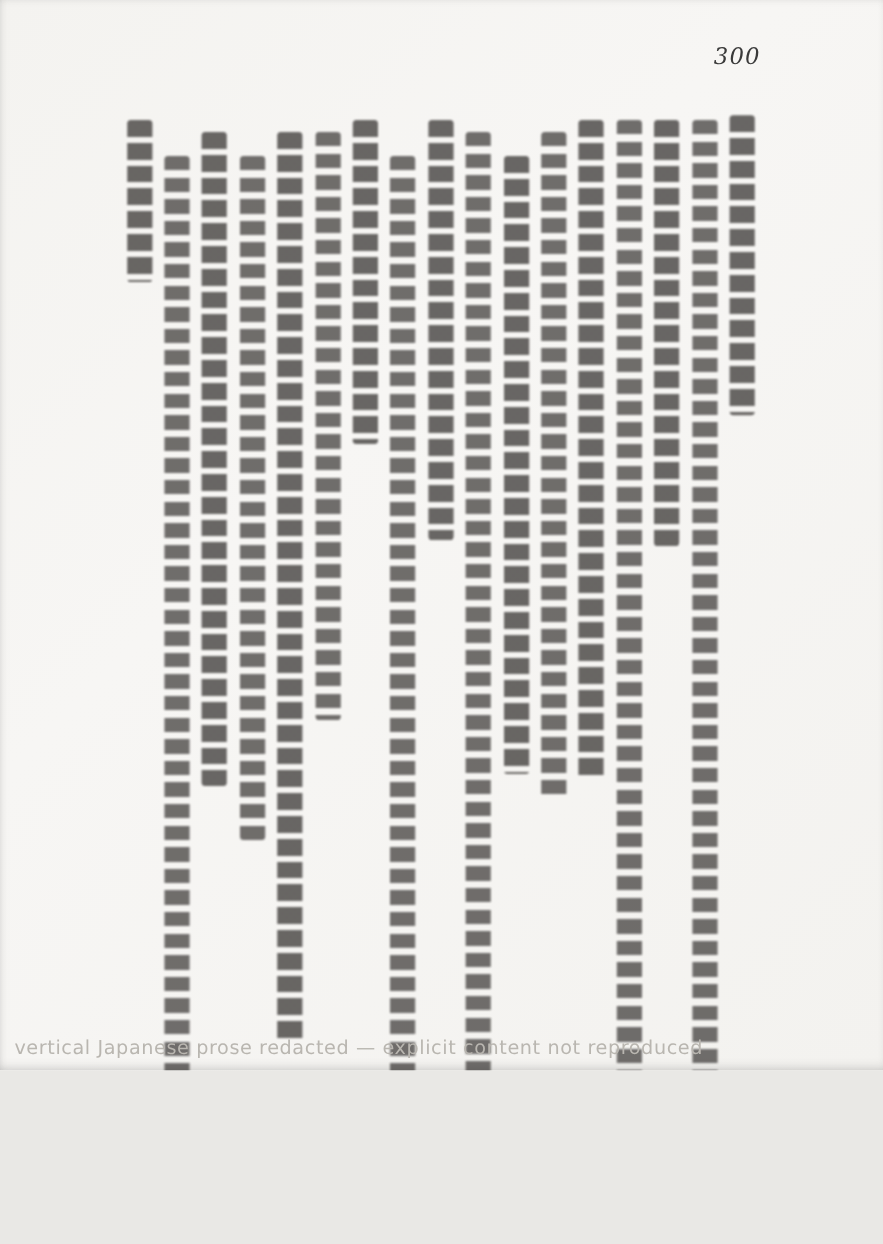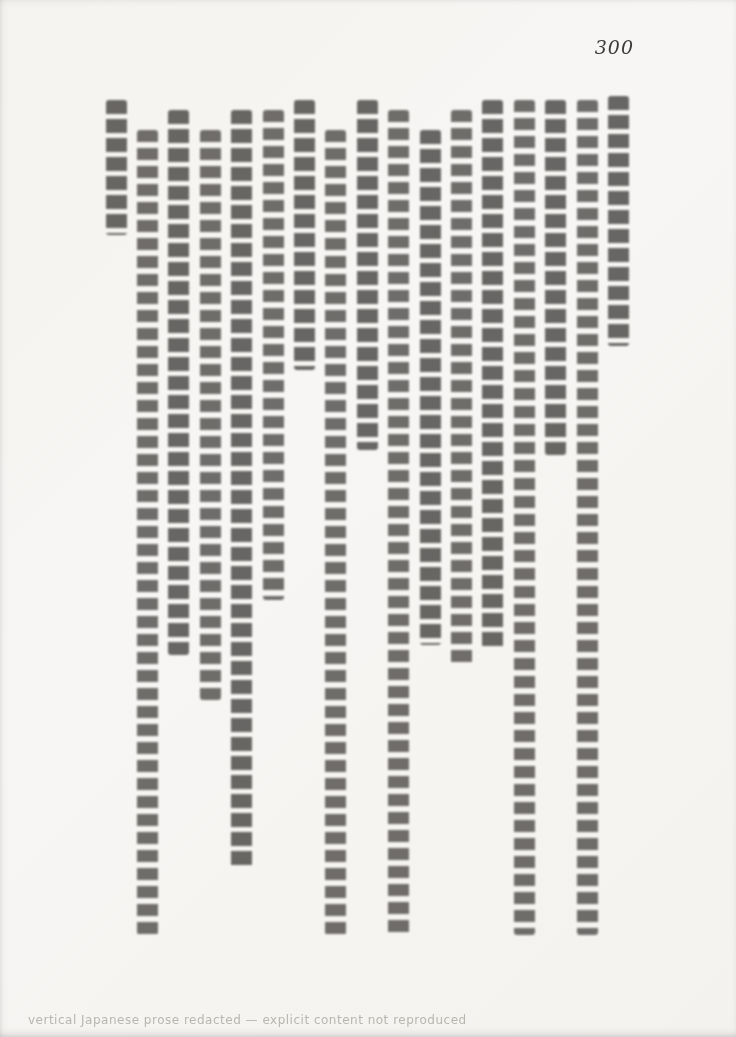--- a/index.html
+++ b/index.html
@@ -4,21 +4,21 @@
 <style>
   html, body {
     margin: 0;
     padding: 0;
     background: #e9e8e5;
     font-family: "DejaVu Serif", serif;
   }
   .scan-page {
     position: relative;
     width: 736px;
-    height: 1037px;
+    height: 892px;
     background: linear-gradient(135deg, #f4f3f0 0%, #f7f6f4 40%, #f3f2ef 100%);
     box-shadow: inset 0 -6px 10px -6px rgba(80,80,80,0.35),
                 inset 0 4px 8px -6px rgba(120,120,120,0.25),
                 inset 6px 0 10px -8px rgba(120,120,120,0.25);
     overflow: hidden;
   }
   .page-number {
     position: absolute;
     top: 36px;
     right: 102px;
@@ -50,24 +50,24 @@
     background: repeating-linear-gradient(
       to bottom,
       rgba(45,42,40,0.74) 0px,
       rgba(45,42,40,0.74) 12px,
       rgba(45,42,40,0.0) 12px,
       rgba(45,42,40,0.0) 18px
     );
   }
   .redaction-tag {
     position: absolute;
-    left: 28px;
+    left: 12px;
     bottom: 10px;
     font-family: "DejaVu Sans", sans-serif;
-    font-size: 12px;
+    font-size: 16px;
     color: #b9b6b0;
     letter-spacing: 0.5px;
   }
 </style>
 </head>
 <body>
 
 <div class="scan-page">
   <div class="page-number">300</div>
 

